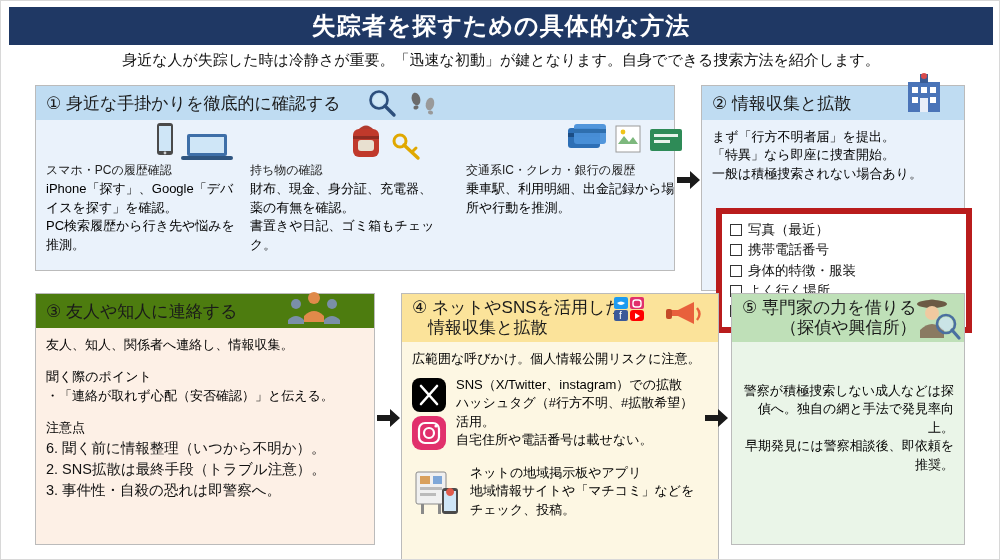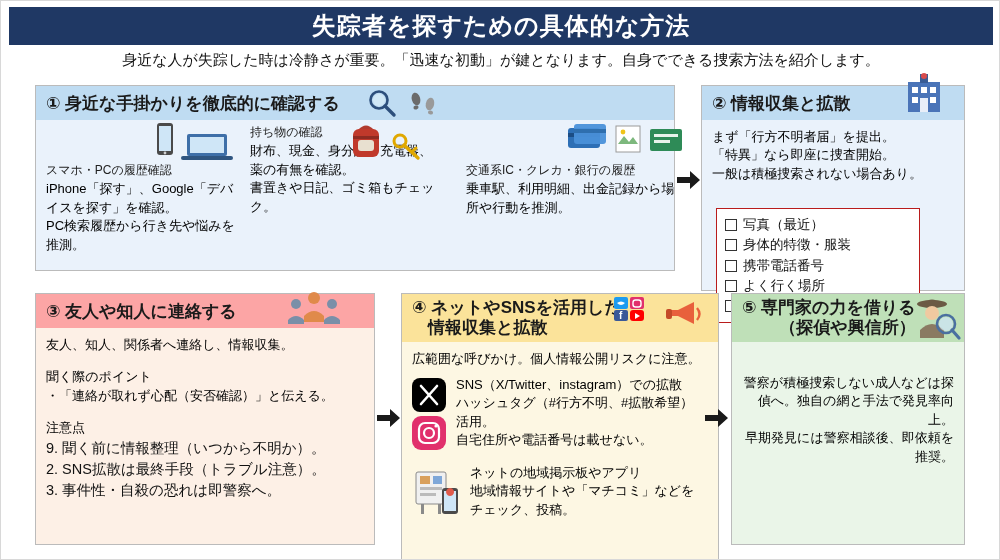--- a/index.html
+++ b/index.html
@@ -54,21 +54,21 @@
     box-sizing: border-box;
     border: 1px solid #bbbbbb;
   }
   .panel-head {
     box-sizing: border-box;
     height: 34px;
     display: flex;
     align-items: center;
     padding: 0 10px;
     font-size: 17px;
-    font-weight: bold;
+    font-weight: normal;
     color: #1a1a1a;
     position: relative;
   }
   .panel-head.two-line {
     height: 48px;
     line-height: 1.15;
     align-items: center;
   }
   .panel-body {
     box-sizing: border-box;
@@ -83,21 +83,21 @@
     height: calc(100% - 48px);
   }
   
   #panel1 { left: 34px; top: 84px; width: 640px; height: 186px; background: #eaf2fb; }
   #panel1 .panel-head { background: #bfdcf2; }
   
   #panel2 { left: 700px; top: 84px; width: 264px; height: 206px; background: #eaf2fb; }
   #panel2 .panel-head { background: #bfdcf2; }
   
   #panel3 { left: 34px; top: 292px; width: 340px; height: 252px; background: #fdf0e6; }
-  #panel3 .panel-head { background: #fca5a5; }
+  #panel3 .panel-head { background: #4d7c0f; }
   
   #panel4 { left: 400px; top: 292px; width: 318px; height: 304px; background: #fdf7e3; }
   #panel4 .panel-head { background: #fbe39a; }
   
   #panel5 { left: 730px; top: 292px; width: 234px; height: 252px; background: #eaf5e8; text-align: right; }
   #panel5 .panel-head { background: #bfe0b8; }
 
   .col { position: absolute; }
   .col-title {
     font-size: 12px;
@@ -107,23 +107,23 @@
   .col-text {
     font-size: 13px;
     line-height: 1.42;
     color: #000000;
   }
   
   .checklist {
     position: absolute;
     left: 14px;
     top: 88px;
-    width: 204px;
+    width: 256px;
     background: #ffffff;
-    border: 1px solid #b91c1c;
+    border: 6px solid #b91c1c;
     padding: 6px 8px;
     box-sizing: border-box;
   }
   .check-row {
     display: flex;
     align-items: center;
     font-size: 13.5px;
     line-height: 1.5;
     color: #111;
   }
@@ -208,21 +208,21 @@
             <rect x="7" y="16" width="26" height="3" fill="#8e2b22"></rect>
           </svg>
         </div>
         <div class="icon" style="left:140px; top:6px;">
           <svg width="36" height="32" viewBox="0 0 36 32">
             <circle cx="10" cy="11" r="6" fill="none" stroke="#e0a800" stroke-width="3"></circle>
             <line x1="14" y1="15" x2="28" y2="28" stroke="#e0a800" stroke-width="3.4" stroke-linecap="round"></line>
             <line x1="22" y1="22" x2="26" y2="18" stroke="#e0a800" stroke-width="3" stroke-linecap="round"></line>
           </svg>
         </div>
-        <div class="col-title" style="">持ち物の確認</div>
+        <div class="col-title" style="margin-top:38px;">持ち物の確認</div>
         <div class="col-text">財布、現金、身分証、充電器、薬の有無を確認。<br>書置きや日記、ゴミ箱もチェック。</div>
       </div>
 
       <div class="col" style="left:406px; top:4px; width:210px;margin-left:24px;">
         <div class="icon" style="left:100px; top:-2px;">
           <svg width="44" height="32" viewBox="0 0 44 32">
             <rect x="2" y="6" width="32" height="20" rx="3" fill="#2d6fb5"></rect>
             <rect x="2" y="11" width="32" height="4" fill="#1b4d85"></rect>
             <rect x="8" y="2" width="32" height="20" rx="3" fill="#4a90d9" opacity="0.95"></rect>
             <rect x="8" y="7" width="32" height="4" fill="#2f6fae"></rect>
@@ -274,25 +274,25 @@
     </div>
     <div class="panel-body">
       <div class="col-text">まず「行方不明者届」を提出。<br>「特異」なら即座に捜査開始。<br>一般は積極捜索されない場合あり。</div>
       <div class="checklist">
         <div class="check-row">
             <span class="check-box"></span>
             <span>写真（最近）</span>
           </div>
         <div class="check-row">
             <span class="check-box"></span>
-            <span>身体的特徴・服装</span>
+            <span>携帯電話番号</span>
           </div>
         <div class="check-row">
             <span class="check-box"></span>
-            <span>携帯電話番号</span>
+            <span>身体的特徴・服装</span>
           </div>
         <div class="check-row">
             <span class="check-box"></span>
             <span>よく行く場所</span>
           </div>
         <div class="check-row">
             <span class="check-box"></span>
             <span>届出人の印鑑・身分証</span>
           </div>
       </div>
@@ -312,21 +312,21 @@
           <path d="M38 34 q8-8 16 0 v4 H38z" fill="#7a8fa8"></path>
         </svg>
       </span>
     </div>
     <div class="panel-body">
       <div class="col-text">友人、知人、関係者へ連絡し、情報収集。</div>
       <div class="col-text" style="margin-top:14px;">聞く際のポイント</div>
       <div class="col-text">・「連絡が取れず心配（安否確認）」と伝える。</div>
       <div class="col-text" style="margin-top:14px;">注意点</div>
       <ul class="numbered-list">
-        <li>9. 聞く前に情報整理（いつから不明か）。</li>
+        <li>6. 聞く前に情報整理（いつから不明か）。</li>
         <li>2. SNS拡散は最終手段（トラブル注意）。</li>
         <li>3. 事件性・自殺の恐れは即警察へ。</li>
       </ul>
     </div>
   </div>
 
   <div class="arrow" style="left:376px; top:406px;">
     <svg width="24" height="22" viewBox="0 0 24 22">
       <path d="M0 8 h13 v-6 l10 9 -10 9 v-6 H0 z" fill="#1a1a1a"></path>
     </svg>
@@ -418,17 +418,17 @@
           <path d="M15 10 q9-9 18 0z" fill="#6b5a44"></path>
           <circle cx="24" cy="19" r="7" fill="#f0c9a0"></circle>
           <path d="M12 36 q12-12 24 0 v8 H12z" fill="#8a7a62"></path>
           <circle cx="38" cy="30" r="9" fill="none" stroke="#4a6fa0" stroke-width="2.6"></circle>
           <circle cx="38" cy="30" r="7" fill="#cde6f5" opacity="0.75"></circle>
           <line x1="44" y1="36" x2="51" y2="44" stroke="#4a6fa0" stroke-width="3.2" stroke-linecap="round"></line>
         </svg>
       </span>
     </div>
     <div class="panel-body tall-head">
-      <div class="col-text" style="margin-top:24px;">警察が積極捜索しない成人などは探偵へ。独自の網と手法で発見率向上。<br>早期発見には警察相談後、即依頼を推奨。</div>
+      <div class="col-text" style="margin-top:32px;">警察が積極捜索しない成人などは探偵へ。独自の網と手法で発見率向上。<br>早期発見には警察相談後、即依頼を推奨。</div>
     </div>
   </div>
 
 </div>
 
 </body></html>

